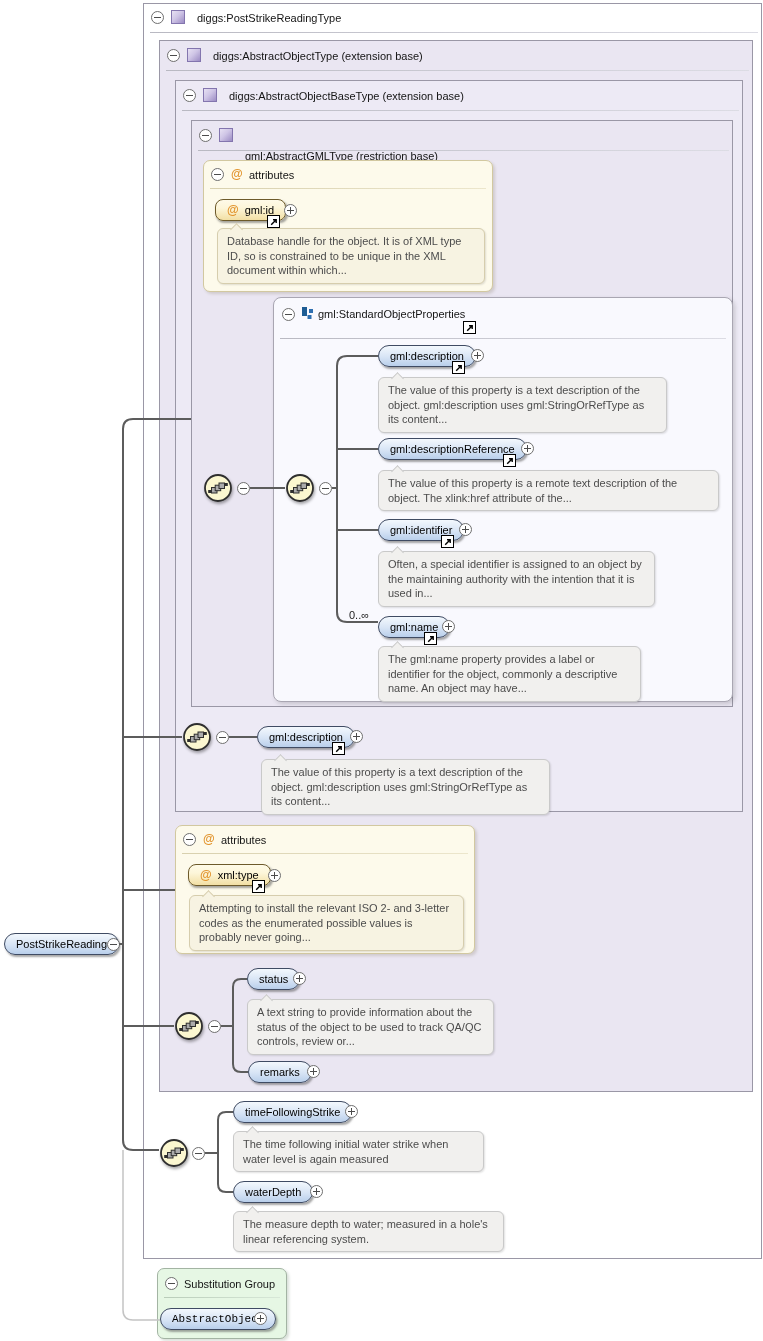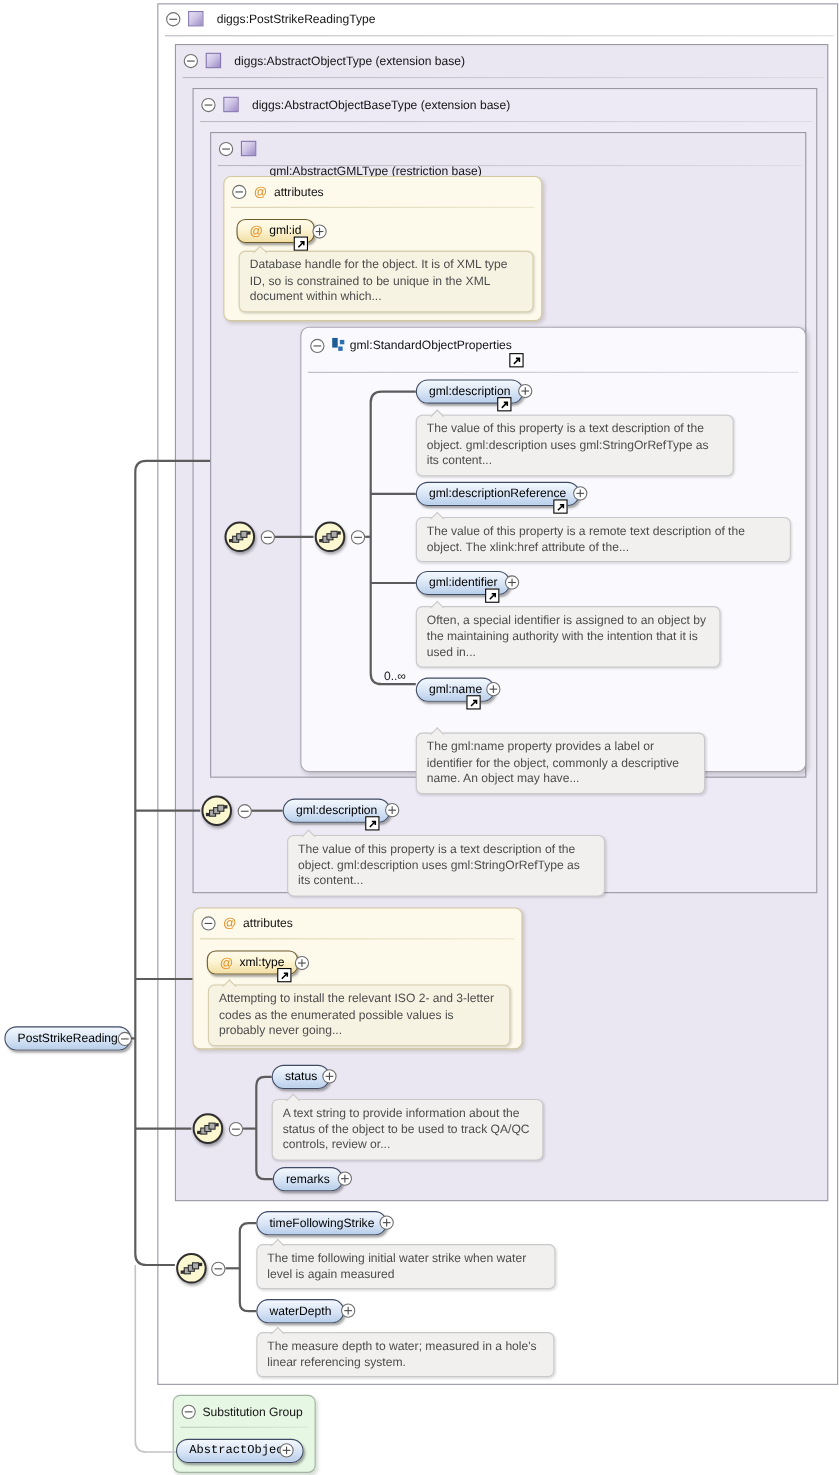--- a/index.html
+++ b/index.html
@@ -158,21 +158,21 @@
   <span class="mult" style="left:349px;top:609px;">0..∞</span>
   <div class="pill" style="left:378px;top:616px;">
     <span>gml:name</span>
   </div>
   <span class="tog plus" style="left:442px;top:620px;"></span>
   <span class="link-icon" style="left:424px;top:632px;">
     <svg width="10" height="10" viewBox="0 0 10 10">
         <path d="M2.2 7.8 L7.2 2.8 M4 2.8 H7.2 V6" stroke="#000" fill="none" stroke-width="1.4"></path>
       </svg>
   </span>
-  <div class="doc" style="left:378px;top:646px;width:263px;margin-top:20px;">The gml:name property provides a label or identifier for the object, commonly a descriptive name. An object may have...</div>
+  <div class="doc" style="left:378px;top:646px;width:263px;">The gml:name property provides a label or identifier for the object, commonly a descriptive name. An object may have...</div>
 
   <div class="pill" style="left:257px;top:726px;">
     <span>gml:description</span>
   </div>
   <span class="tog plus" style="left:350px;top:730px;"></span>
   <span class="link-icon" style="left:332px;top:742px;">
     <svg width="10" height="10" viewBox="0 0 10 10">
         <path d="M2.2 7.8 L7.2 2.8 M4 2.8 H7.2 V6" stroke="#000" fill="none" stroke-width="1.4"></path>
       </svg>
   </span>
@@ -204,21 +204,21 @@
 
   <div class="pill" style="left:248px;top:1061px;">
     <span>remarks</span>
   </div>
   <span class="tog plus" style="left:307px;top:1065px;"></span>
 
   <div class="pill" style="left:233px;top:1101px;">
     <span>timeFollowingStrike</span>
   </div>
   <span class="tog plus" style="left:345px;top:1105px;"></span>
-  <div class="doc" style="left:233px;top:1131px;width:272px;">The time following initial water strike when water level is again measured</div>
+  <div class="doc" style="left:233px;top:1131px;width:251px;">The time following initial water strike when water level is again measured</div>
 
   <div class="pill" style="left:233px;top:1181px;">
     <span>waterDepth</span>
   </div>
   <span class="tog plus" style="left:310px;top:1185px;"></span>
   <div class="doc" style="left:233px;top:1211px;width:271px;">The measure depth to water; measured in a hole's linear referencing system.</div>
 
   <div class="pill" style="left:4px;top:933px;">
     <span>PostStrikeReading</span>
   </div>

